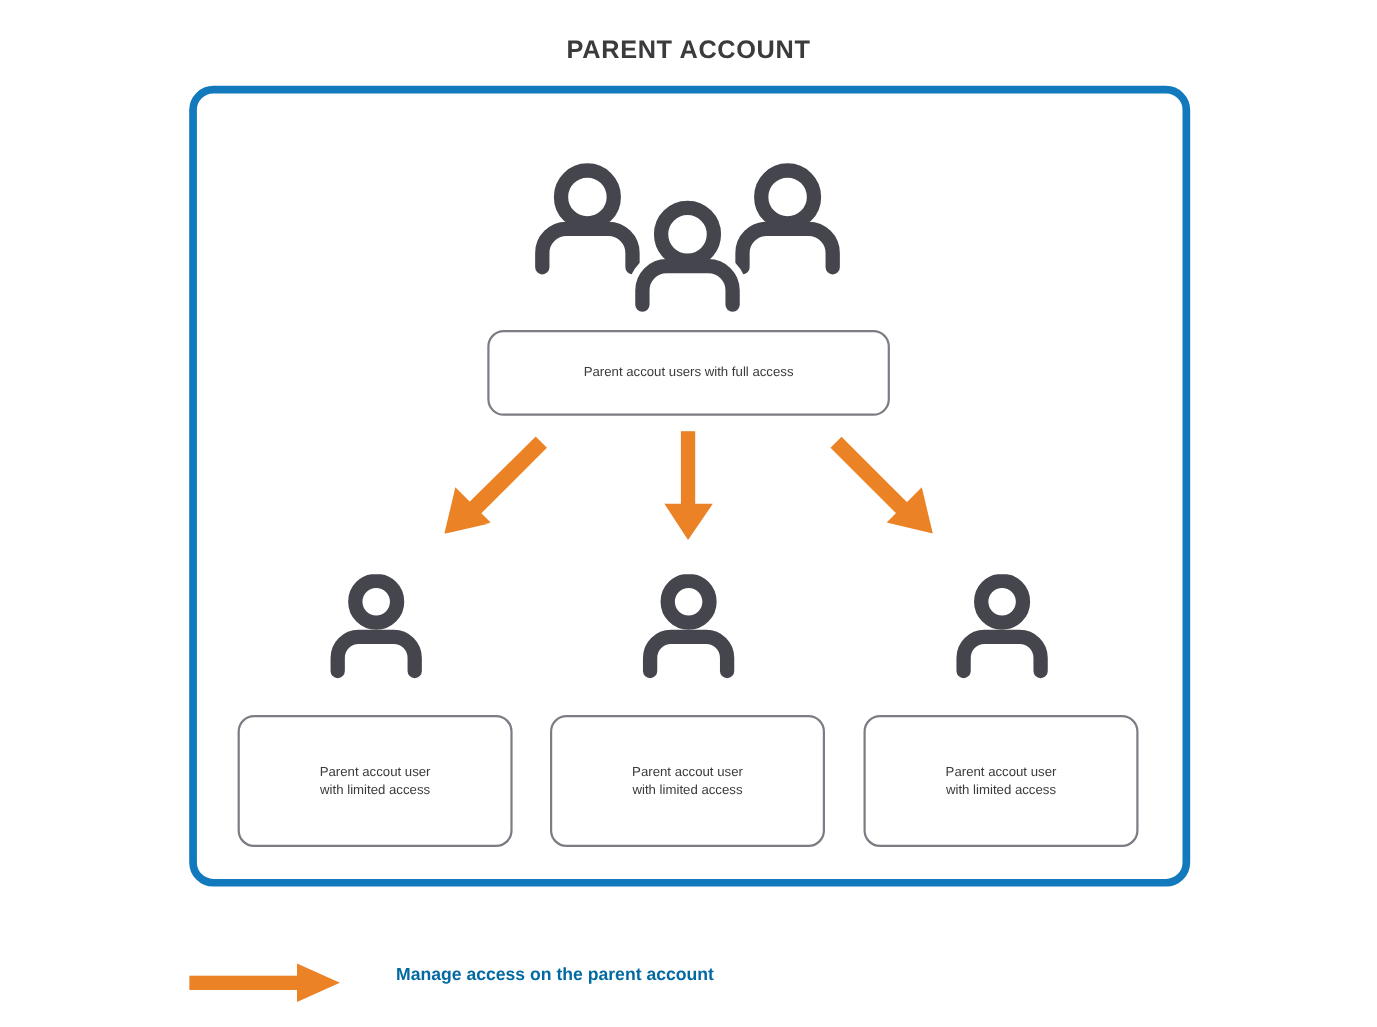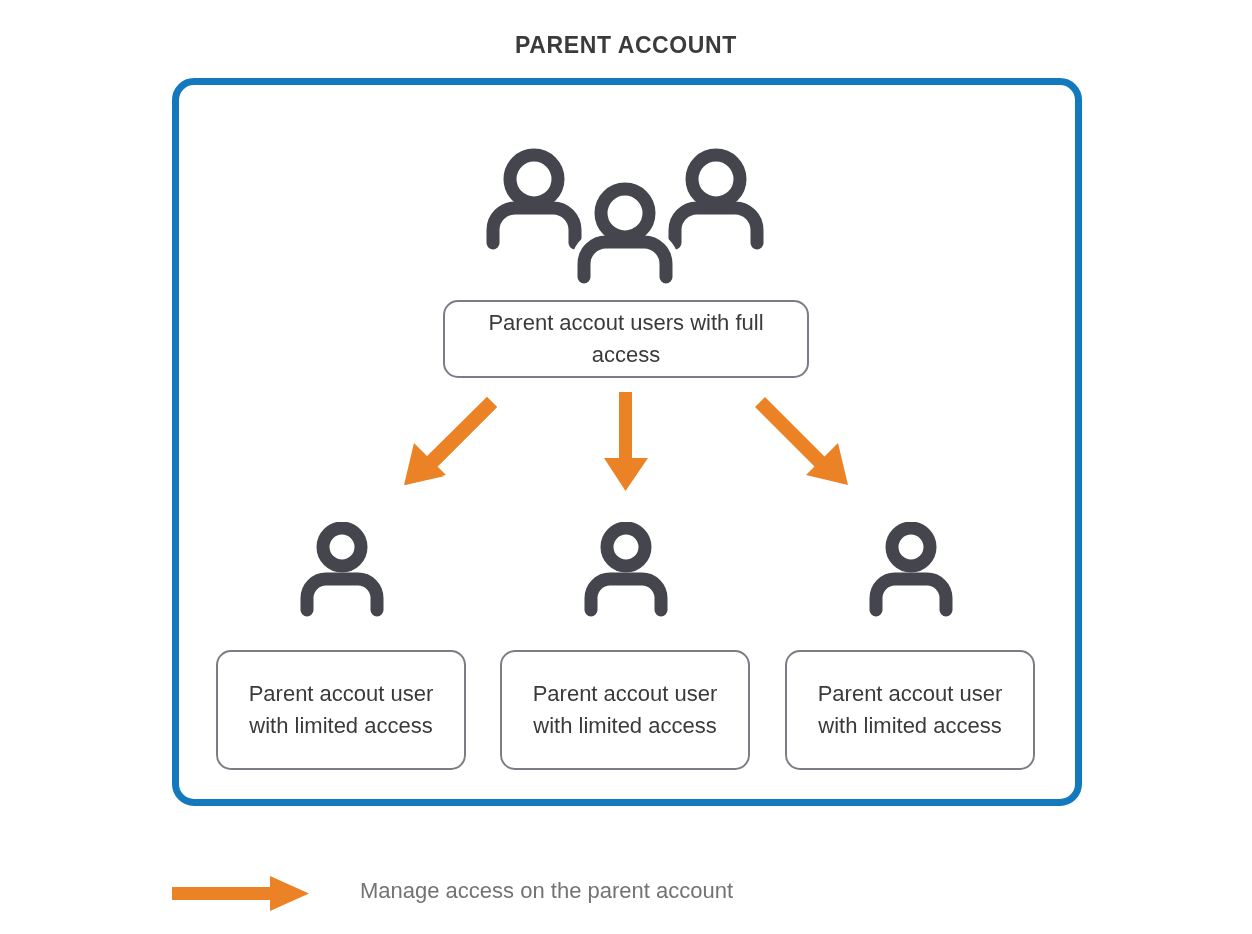--- a/index.html
+++ b/index.html
@@ -64,21 +64,21 @@
     position: absolute;
     box-sizing: border-box;
     border: 2px solid #7c7c84;
     border-radius: 15px;
     background: #ffffff;
     color: #3a3a3c;
     display: flex;
     align-items: center;
     justify-content: center;
     text-align: center;
-    font-size: 22px;
+    font-size: 12px;
     line-height: 1.45;
     padding: 4px 10px;
   }
   .label-top {
     left: 443px;
     top: 300px;
     width: 366px;
     height: 78px;
   }
   .label-bottom {
@@ -110,23 +110,23 @@
   }
   .legend-arrow {
     position: absolute;
     left: 0;
     top: 8px;
   }
   .legend-text {
     position: absolute;
     left: 188px;
     top: 12px;
-    font-size: 22px;
-    font-weight: normal;
-    color: #737373;
+    font-size: 16px;
+    font-weight: bold;
+    color: #0369a1;
     white-space: nowrap;
   }
 </style>
 </head>
 <body>
 
 <div class="stage">
 
   <div class="page-title">PARENT ACCOUNT</div>
 

